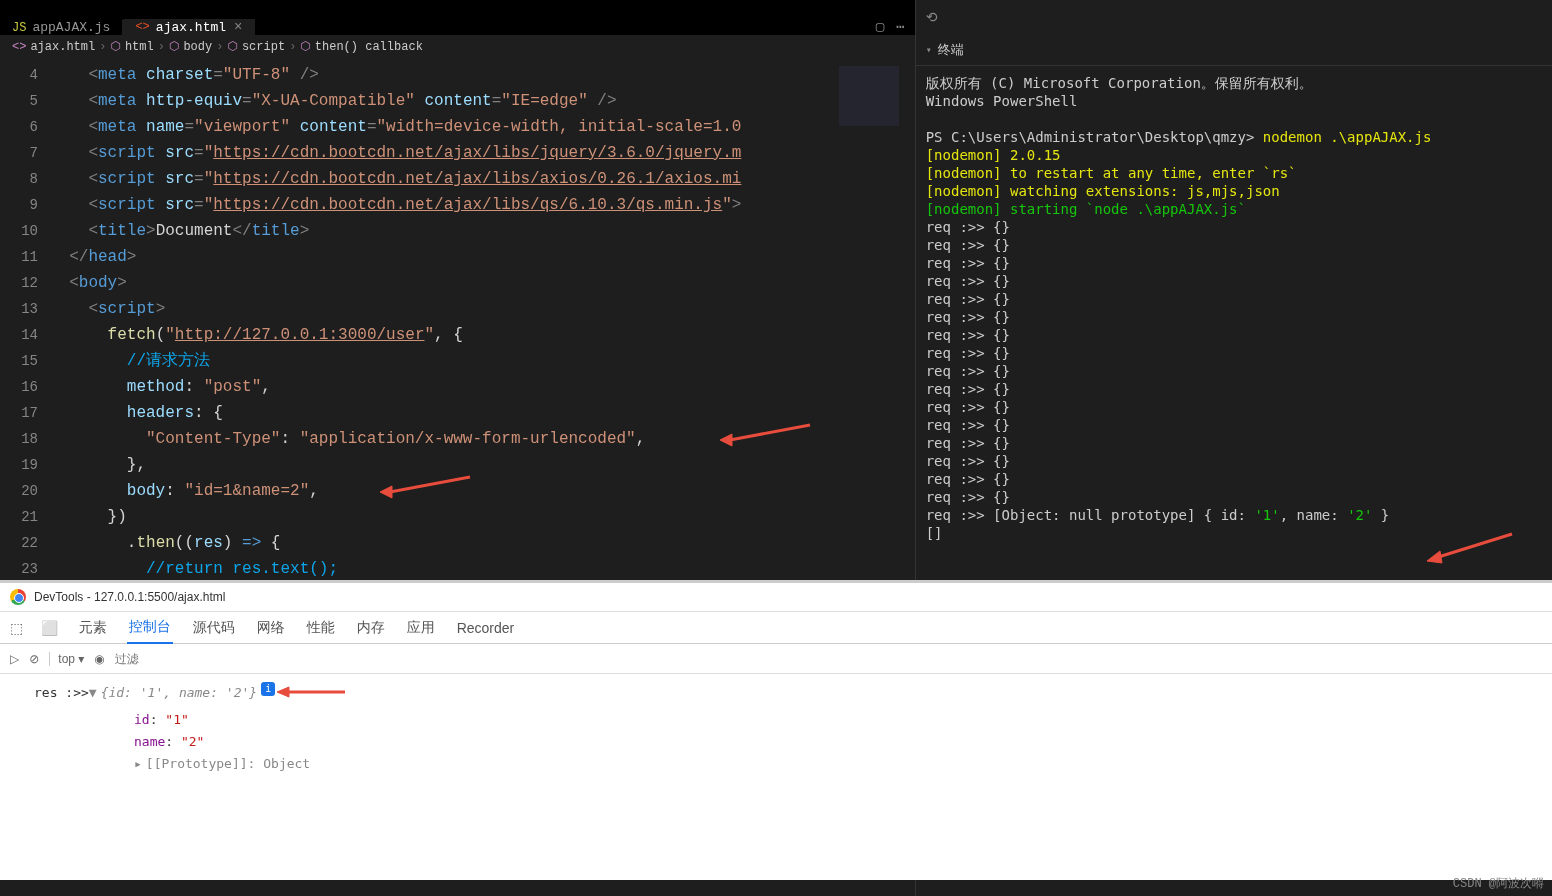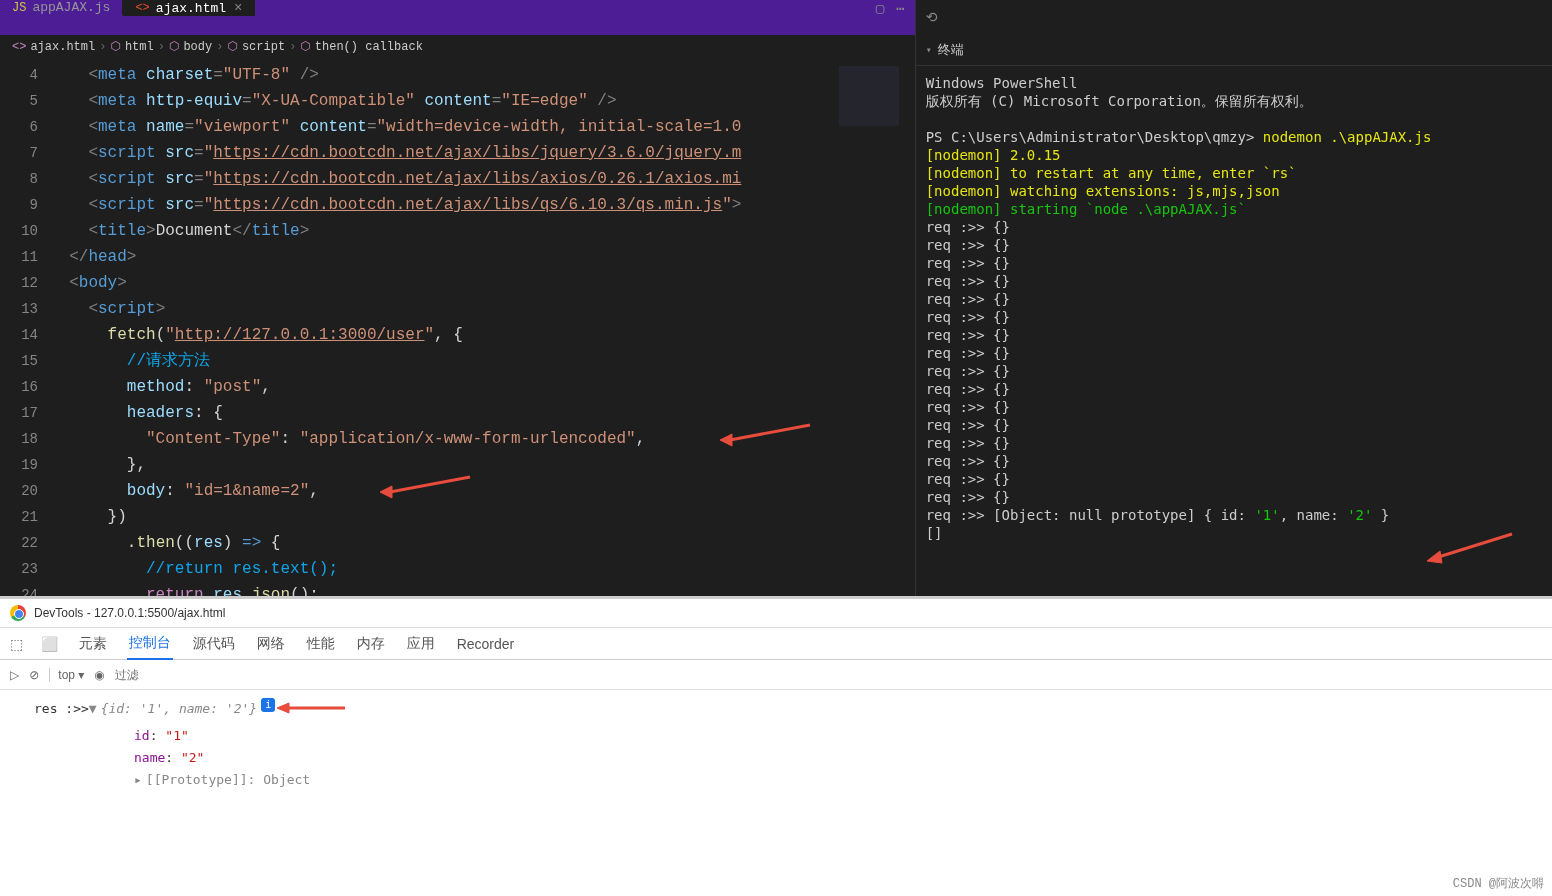--- a/index.html
+++ b/index.html
@@ -1,20 +1,20 @@
 <!DOCTYPE html>
 <html><head>
 <meta charset="utf-8">
 <style>
 * { margin:0; padding:0; box-sizing:border-box; }
 body { font-family: Consolas, 'Courier New', monospace; background:#1e1e1e; color:#d4d4d4; font-size:14px; overflow:hidden; }
 .workspace { display:flex; height:100vh; width:100vw; }
 .editor-pane { display:flex; flex-direction:column; width:59%; border-right:1px solid #333; }
 .terminal-pane { display:flex; flex-direction:column; width:41%; background:#1e1e1e; }
-.tabs { display:flex; background:#4c1d95; height:35px; align-items:flex-start; }
+.tabs { display:flex; background:#000000; height:35px; align-items:flex-end; }
 .tab { display:flex; align-items:center; padding:0 12px; font-size:13px; color:#969696; cursor:pointer; border-right:1px solid #1e1e1e; }
 .tab.active { background:#1e1e1e; color:#fff; }
 .tab-icon { margin-right:6px; font-size:12px; }
 .tab-icon.js { color:#cbcb41; }
 .tab-icon.html { color:#e44d26; }
 .tab-close { margin-left:8px; color:#888; font-size:14px; }
 .tab-actions { margin-left:auto; display:flex; align-items:center; padding:0 10px; gap:12px; color:#888; }
 .breadcrumb { display:flex; align-items:center; padding:4px 12px; font-size:12px; color:#ccc; background:#1e1e1e; gap:4px; }
 .breadcrumb .sep { color:#666; }
 .breadcrumb .bc-icon { color:#c586c0; }
@@ -34,21 +34,21 @@
 .c-com { color:#0ea5e9; }
 .c-url { color:#ce9178; text-decoration:underline; }
 .terminal-header { display:flex; align-items:center; padding:6px 10px; font-size:13px; color:#ccc; background:#1e1e1e; border-bottom:1px solid #333; }
 .chev { color:#888; margin-right:6px; font-size:10px; }
 .terminal-body { flex:1; padding:8px 10px; font-size:14px; line-height:18px; font-family:Consolas,monospace; overflow:hidden; position:relative; }
 .t-white { color:#ccc; }
 .t-yellow { color:#e5e510; }
 .t-green { color:#16c60c; }
 .t-prompt { color:#ccc; }
 .t-cmd { color:#e5e510; }
-.devtools { position:absolute; bottom:0; left:0; right:0; height:300px; background:#fff; border-top:3px solid #ccc; font-family:-apple-system,BlinkMacSystemFont,'Segoe UI',sans-serif; font-size:12px; color:#333; }
+.devtools { position:absolute; bottom:16px; left:0; right:0; height:300px; background:#fff; border-top:3px solid #ccc; font-family:-apple-system,BlinkMacSystemFont,'Segoe UI',sans-serif; font-size:12px; color:#333; }
 .dt-titlebar { display:flex; align-items:center; padding:6px 10px; border-bottom:1px solid #ddd; background:#fff; }
 .dt-chrome { width:16px; height:16px; margin-right:8px; border-radius:50%; background:conic-gradient(#ea4335 0 120deg,#34a853 120deg 240deg,#fbbc05 240deg 360deg); position:relative; }
 .dt-chrome::after { content:''; position:absolute; top:4px; left:4px; width:8px; height:8px; background:#4285f4; border-radius:50%; border:1px solid #fff; }
 .dt-title { font-size:12px; color:#333; }
 .dt-tabs { display:flex; align-items:center; padding:0 10px; border-bottom:1px solid #ccc; height:32px; gap:18px; font-size:14px; }
 .dt-tab { padding:6px 2px; color:#555; cursor:pointer; }
 .dt-tab.active { color:#1a73e8; border-bottom:2px solid #1a73e8; }
 .dt-tab-icon { color:#666; font-size:14px; }
 .dt-toolbar { display:flex; align-items:center; padding:4px 10px; border-bottom:1px solid #ddd; height:30px; gap:10px; color:#666; }
 .dt-filter { border:none; outline:none; font-size:12px; color:#999; flex:1; }
@@ -151,22 +151,22 @@
   </div>
   <div class="terminal-pane">
     <div style="height:35px;display:flex;align-items:center;padding:0 10px;color:#888;">
       <span>⟲</span>
     </div>
     <div class="terminal-header">
       <span class="chev">▾</span>
       <span>终端</span>
     </div>
     <div class="terminal-body" id="termbody">
+        <div class="t-white">版权所有 (C) Microsoft Corporation。保留所有权利。</div>
         <div class="t-white">Windows PowerShell</div>
-        <div class="t-white">版权所有 (C) Microsoft Corporation。保留所有权利。</div>
         <div class="">&nbsp;</div>
         <div class="t-prompt">PS C:\Users\Administrator\Desktop\qmzy&gt; <span class="t-cmd">nodemon .\appAJAX.js</span></div>
         <div class="t-yellow">[nodemon] 2.0.15</div>
         <div class="t-yellow">[nodemon] to restart at any time, enter `rs`</div>
         <div class="t-yellow">[nodemon] watching extensions: js,mjs,json</div>
         <div class="t-green">[nodemon] starting `node .\appAJAX.js`</div>
         <div class="t-white">req :&gt;&gt;  {}</div>
         <div class="t-white">req :&gt;&gt;  {}</div>
         <div class="t-white">req :&gt;&gt;  {}</div>
         <div class="t-white">req :&gt;&gt;  {}</div>

